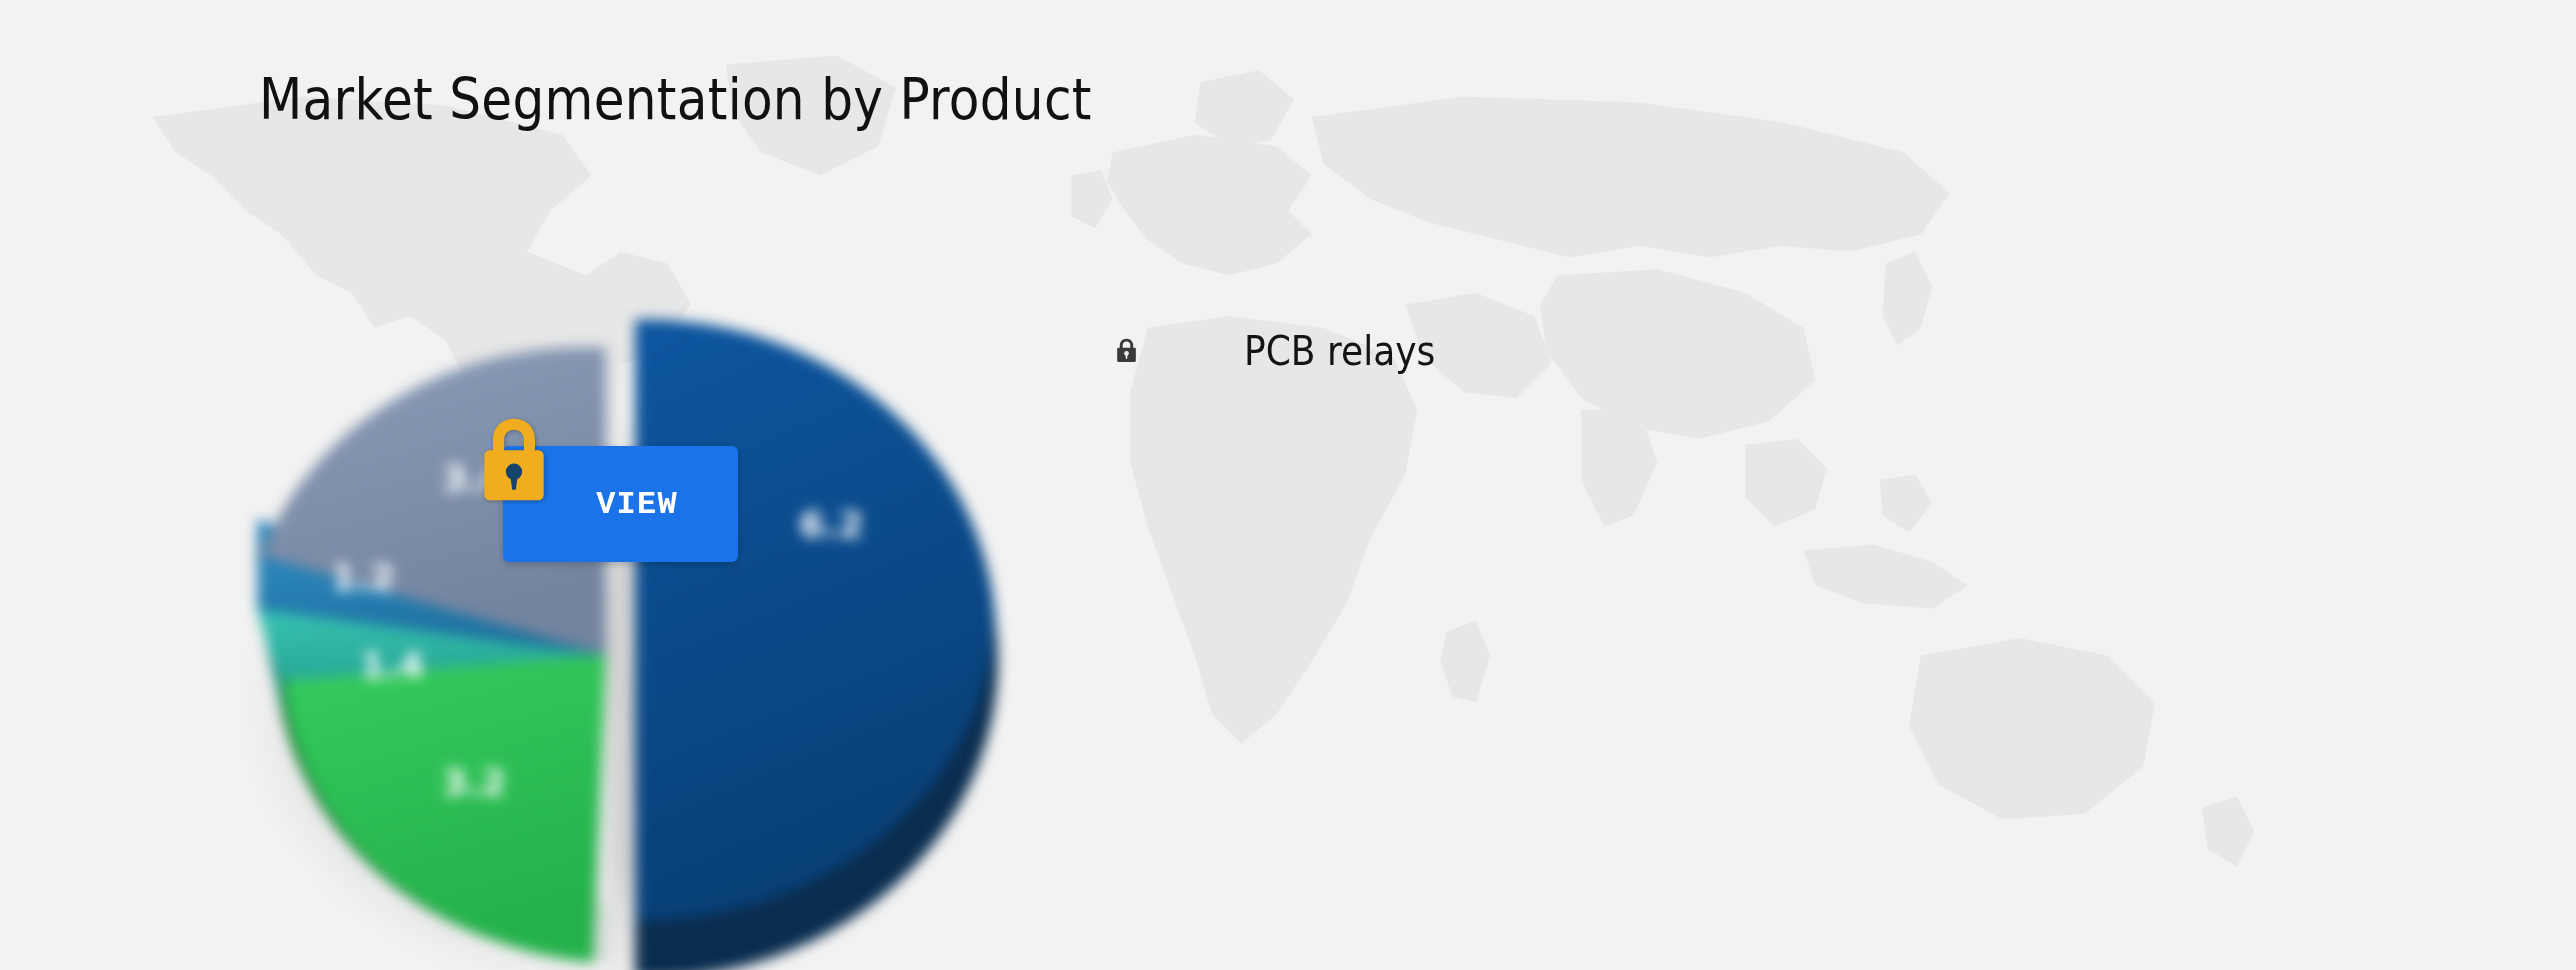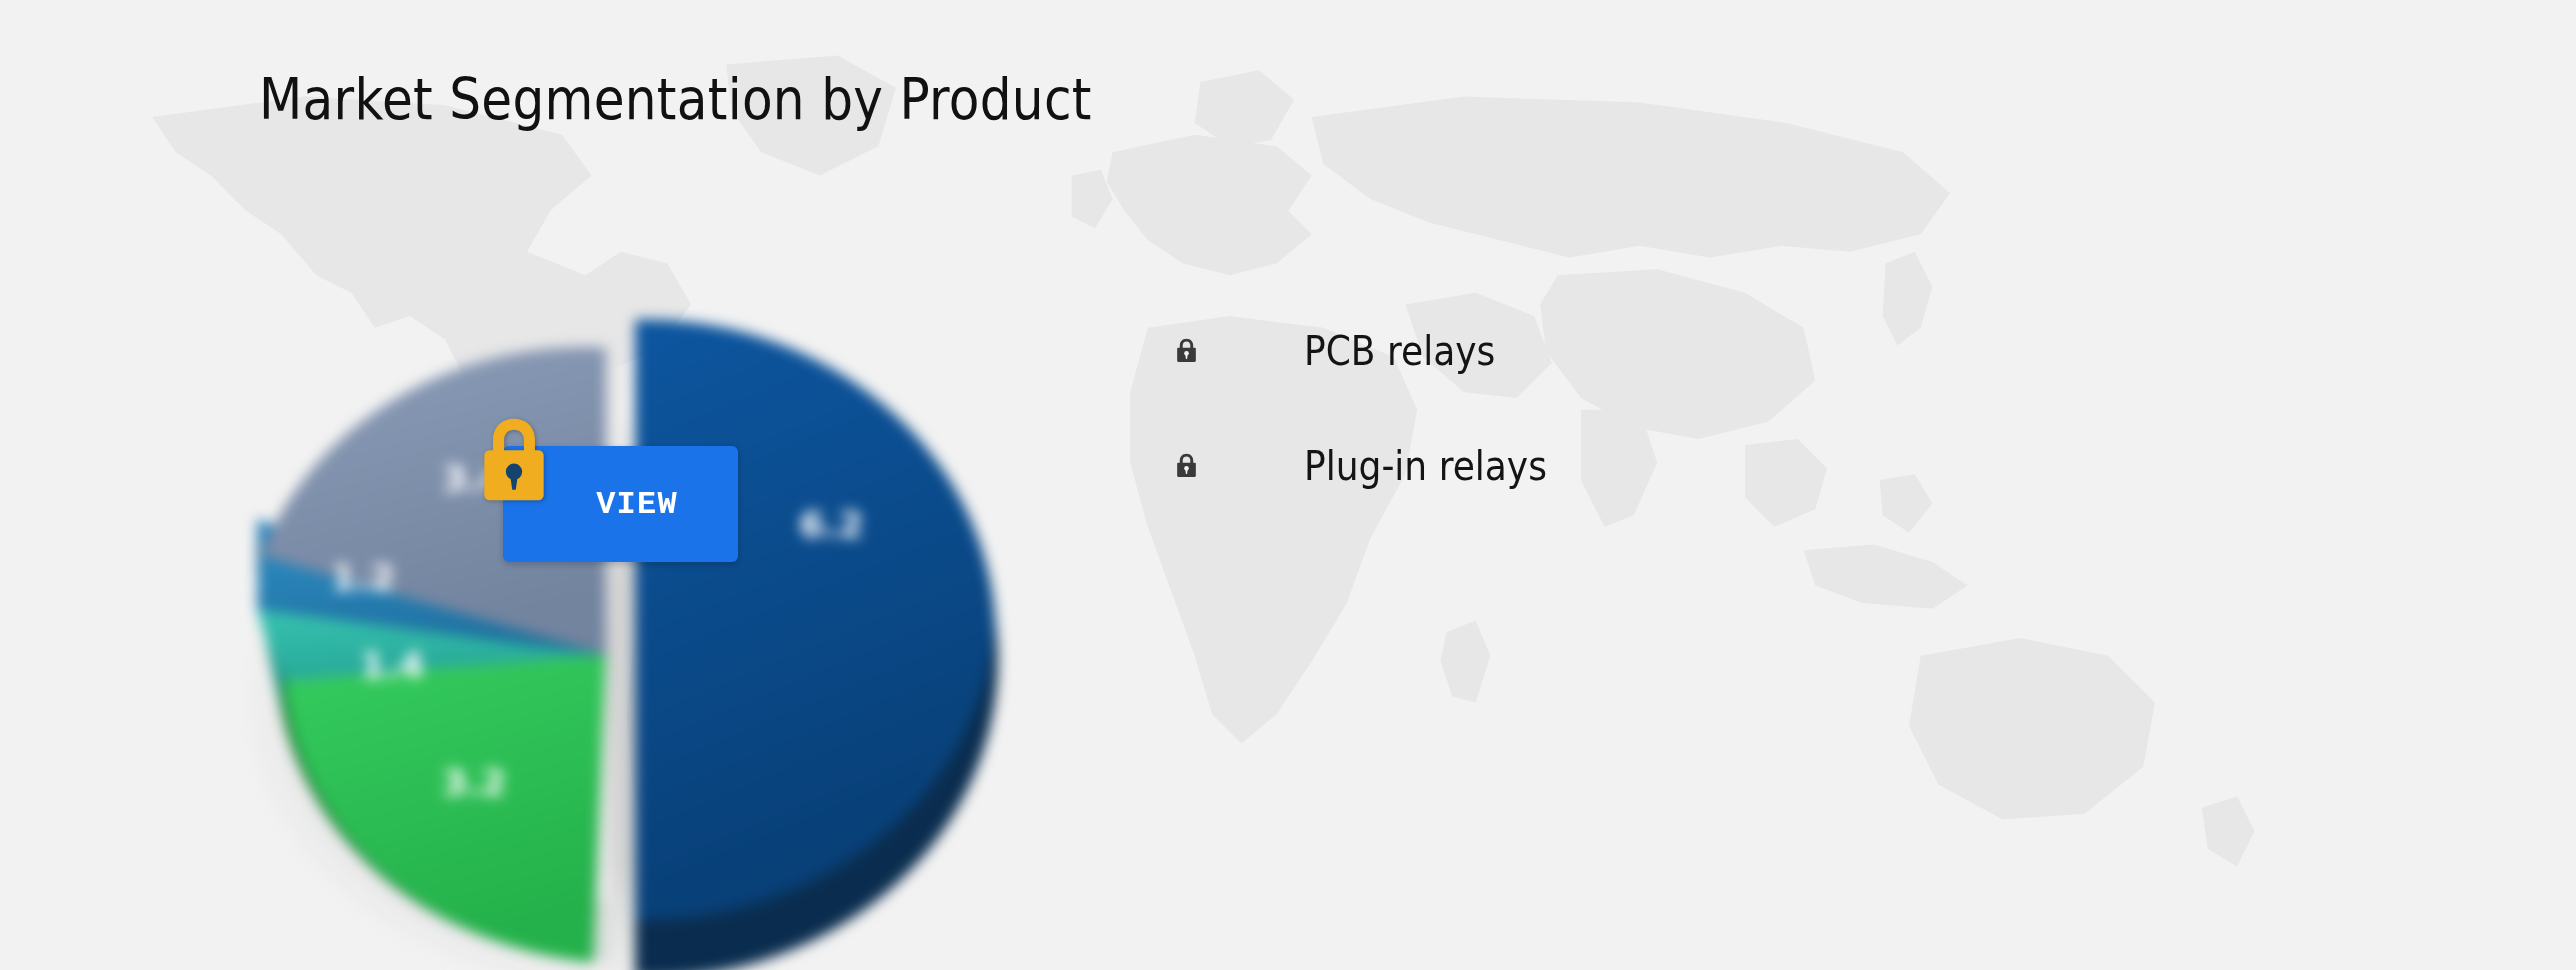--- a/index.html
+++ b/index.html
@@ -77,21 +77,21 @@
     color:#ffffff;
     font-family:Liberation Mono, monospace;
     font-size:32px;
     font-weight:700;
     letter-spacing:1.2px;
     padding-left:33px;
   }
 
   
   #legend{
-    position:absolute;left:1176px;top:293px;
+    position:absolute;left:1116px;top:293px;
     width:820px;
   }
   .legend-row{
     display:flex;align-items:center;
     height:115px;
   }
   .legend-lock{
     width:21px;height:24.6px;flex:0 0 21px;
     margin-right:107px;
   }
@@ -267,30 +267,17 @@
                    C11.5 8.8 14.2 6 18 6 C21.8 6 24.5 8.8 24.5 12.5 L24.5 18
                    L29.5 18 L29.5 12.5 C29.5 6 25 1 18 1 Z" fill="#3a3a3a"></path>
           <rect x="2" y="16.5" width="32" height="24.5" rx="2" fill="#3a3a3a"></rect>
           <circle cx="18" cy="26" r="4" fill="#f2f2f2"></circle>
           <path d="M16 28 L20 28 L19 36 L17 36 Z" fill="#f2f2f2"></path>
         </svg>
       </span>
       <span class="legend-text">PCB relays</span>
     </div>
 
-    <div class="legend-row">
-      <span class="legend-lock">
-        <svg viewBox="0 0 36 42" aria-hidden="true">
-          <path d="M18 1 C11 1 6.5 6 6.5 12.5 L6.5 18 L11.5 18 L11.5 12.5
-                   C11.5 8.8 14.2 6 18 6 C21.8 6 24.5 8.8 24.5 12.5 L24.5 18
-                   L29.5 18 L29.5 12.5 C29.5 6 25 1 18 1 Z" fill="#3a3a3a"></path>
-          <rect x="2" y="16.5" width="32" height="24.5" rx="2" fill="#3a3a3a"></rect>
-          <circle cx="18" cy="26" r="4" fill="#f2f2f2"></circle>
-          <path d="M16 28 L20 28 L19 36 L17 36 Z" fill="#f2f2f2"></path>
-        </svg>
-      </span>
-      <span class="legend-text">Plug-in relays</span>
-    </div>
 
   </div>
 
 </div>
 
 
 </body></html>

